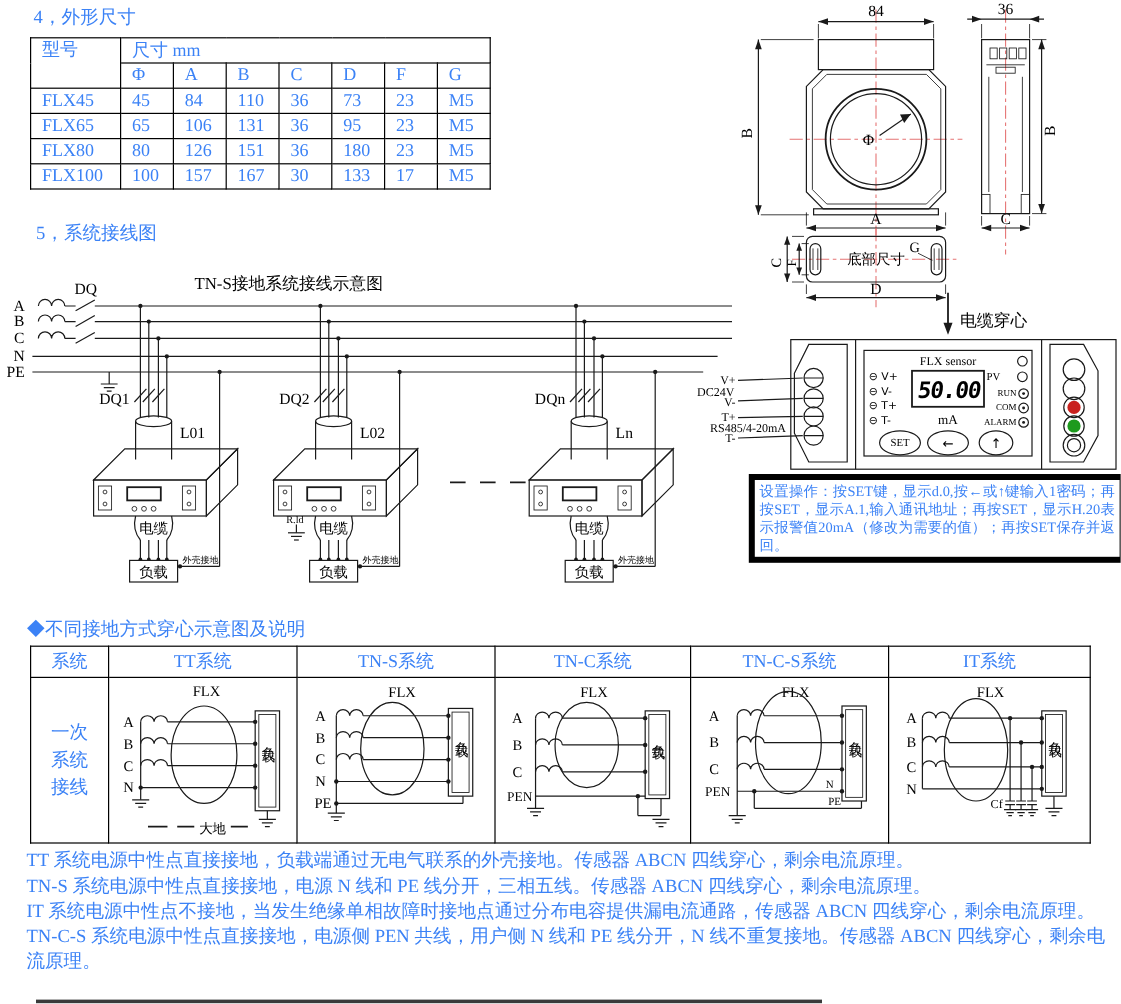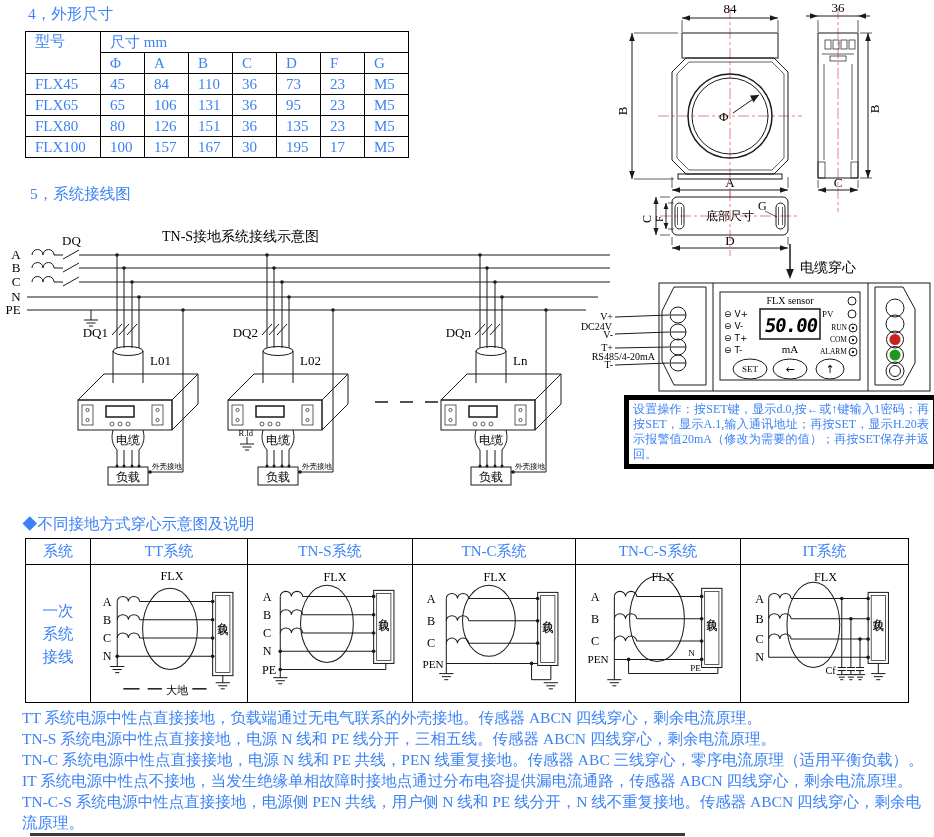--- a/index.html
+++ b/index.html
@@ -89,31 +89,31 @@
           <td>95</td>
           <td>23</td>
           <td>M5</td>
     </tr>
     <tr>
       <td>FLX80</td>
       <td>80</td>
           <td>126</td>
           <td>151</td>
           <td>36</td>
-          <td>135</td>
+          <td>180</td>
           <td>23</td>
           <td>M5</td>
     </tr>
     <tr>
       <td>FLX100</td>
       <td>100</td>
           <td>157</td>
           <td>167</td>
           <td>30</td>
-          <td>195</td>
+          <td>133</td>
           <td>17</td>
           <td>M5</td>
     </tr>
   </tbody>
     </table>
 
   <svg class="abs" style="left:600px;top:0" width="334" height="281" viewBox="0 0 334 281">
     <g>
       <line class="cl" x1="130" y1="8" x2="130" y2="196"></line>
         <line class="cl" x1="58" y1="116" x2="202" y2="116"></line>
@@ -753,19 +753,18 @@
               </g>
         </svg>
       </td>
     </tr>
   </tbody>
     </table>
 
   <div class="notes">
     <p>TT 系统电源中性点直接接地，负载端通过无电气联系的外壳接地。传感器 ABCN 四线穿心，剩余电流原理。</p>
     <p>TN-S 系统电源中性点直接接地，电源 N 线和 PE 线分开，三相五线。传感器 ABCN 四线穿心，剩余电流原理。</p>
-    <p>TN-C 系统电源中性点直接接地，电源 N 线和 PE 共线，PEN 线重复接地。传感器 ABC 三线穿心，零序电流原理（适用平衡负载）。</p>
     <p>IT 系统电源中性点不接地，当发生绝缘单相故障时接地点通过分布电容提供漏电流通路，传感器 ABCN 四线穿心，剩余电流原理。</p>
     <p>TN-C-S 系统电源中性点直接接地，电源侧 PEN 共线，用户侧 N 线和 PE 线分开，N 线不重复接地。传感器 ABCN 四线穿心，剩余电流原理。</p>
   </div>
 
   <div class="cutline"></div>
 </div>
 
 </body></html>

